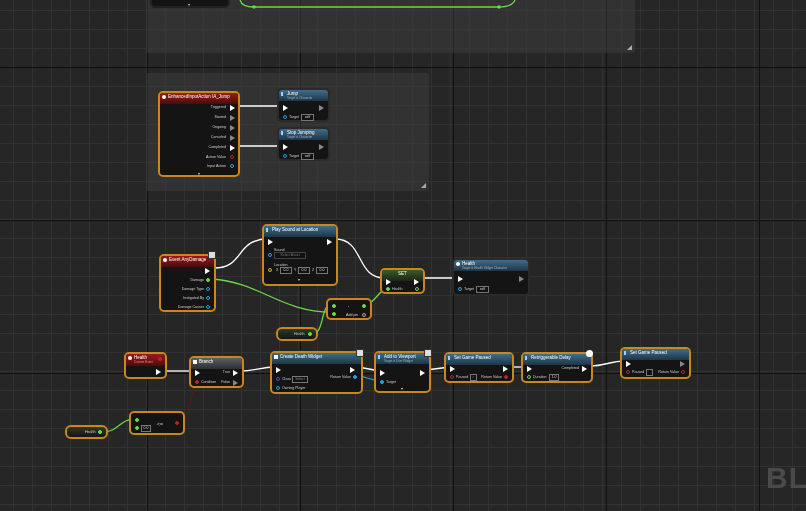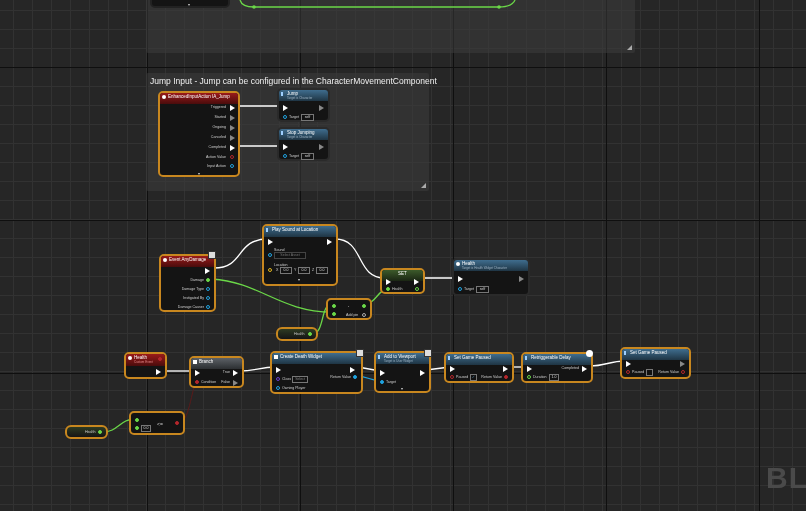--- a/index.html
+++ b/index.html
@@ -44,21 +44,20 @@
 <body>
 
 <div class="comment" style="left:146px;top:-10px;width:489px;height:63px;">
   <div class="resize"></div>
 </div>
 <div class="node" style="left:150px;top:-10px;width:80px;height:18px;border-color:#222;background:#141414;">
   <span class="chev" style="left:36px;top:10px;">▾</span>
 </div>
 
 <div class="comment" style="left:146px;top:73px;width:283px;height:118px;">
-  <span class="comment-title">Jump Input - Jump can be configured in the CharacterMovementComponent</span>
   <div class="resize"></div>
 </div>
 
 <svg class="wires">
 
   <path d="M 240 0 Q 242 7 254 7 L 499 7 Q 512 7 515 0" stroke="#6bd848" stroke-width="1.3" fill="none"></path>
   <circle cx="254" cy="7" r="1.8" fill="#6bd848"></circle>
     <circle cx="499" cy="7" r="1.8" fill="#6bd848"></circle>
 
   <path d="M 237 106 L 284 106" stroke="#fff" stroke-width="1.3" fill="none"></path>

